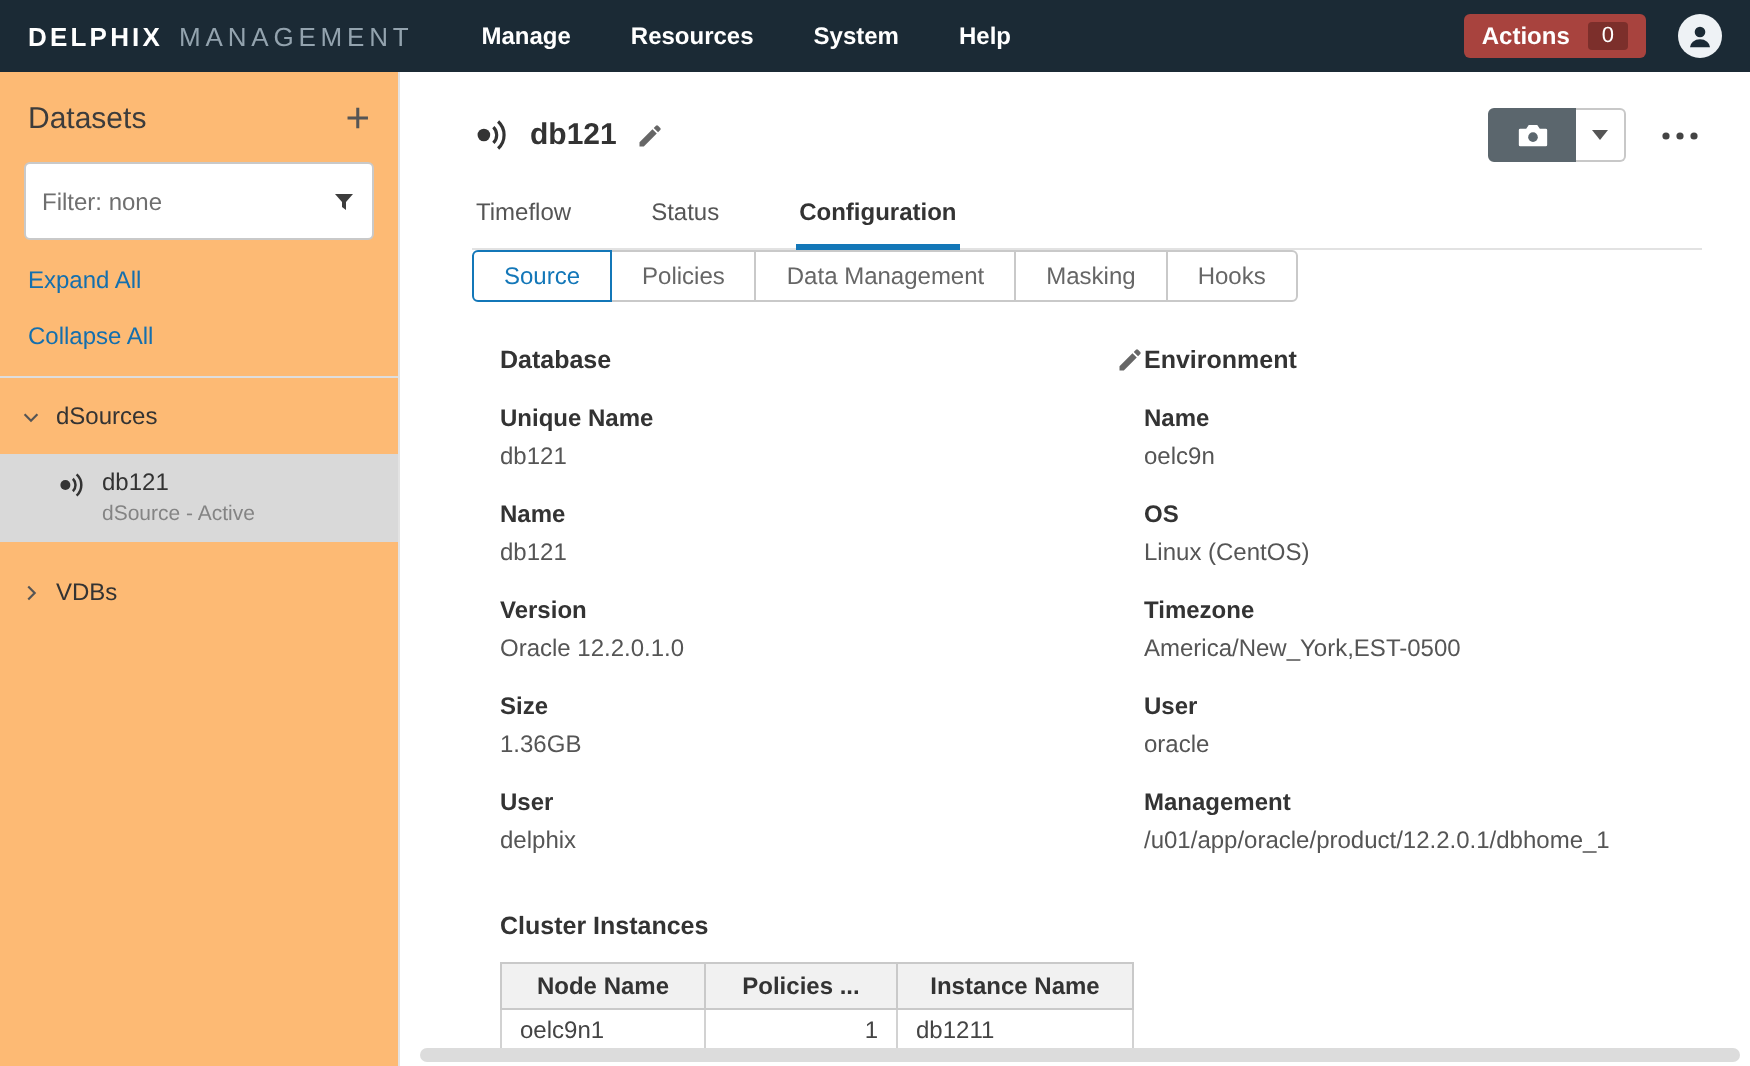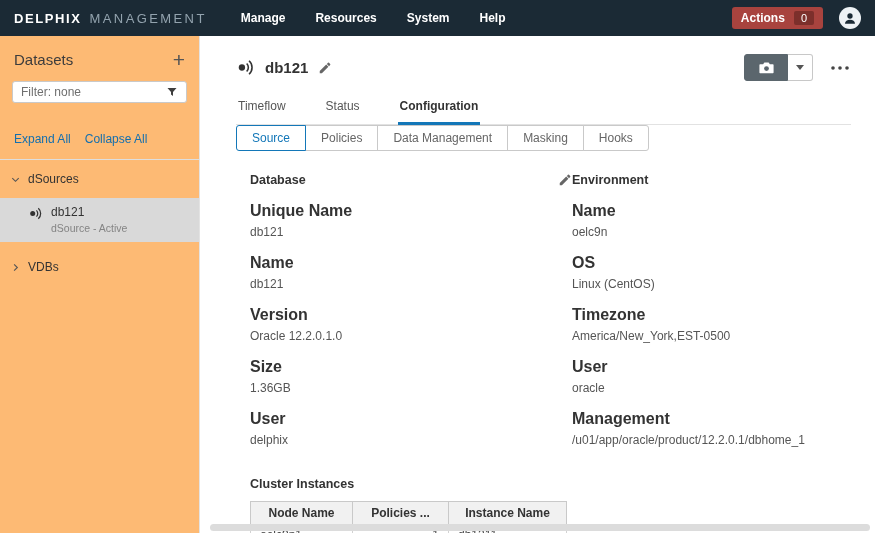--- a/index.html
+++ b/index.html
@@ -35,26 +35,26 @@
 
   
   .layout { display: flex; height: 497px; }
 
   
   .sidebar { width: 200px; background: #fdba74; border-right: 1px solid #e3e3e3; flex: none; }
   .sidebar-header { display: flex; justify-content: space-between; align-items: center; padding: 13px 14px 9px 14px; }
   .sidebar-title { font-size: 15px; color: #3c3c3c; }
   .add-btn { background: none; border: none; font-size: 21px; font-weight: 300; color: #555; cursor: pointer; line-height: 1; font-family: inherit; }
   .filter-box {
-    margin: 2px 12px 16px 12px; background: #fff; border: 1px solid #c9c9c9; border-radius: 3px;
-    height: 22px; display: flex; align-items: center; padding: 0 8px; gap: 6px;
+    margin: 2px 12px 0 12px; background: #fff; border: 1px solid #c9c9c9; border-radius: 3px;
+    height: 39px; display: flex; align-items: center; padding: 0 8px; gap: 6px;
   }
   .filter-input { flex: 1; border: none; outline: none; font-family: inherit; font-size: 12px; color: #555; background: transparent; min-width: 0; }
   .filter-input::placeholder { color: #6f6f6f; opacity: 1; }
-  .sidebar-links { display: flex; gap: 14px; padding: 13px 14px; font-size: 12px; color: #146fae; border-bottom: 1px solid #dedede; }
+  .sidebar-links { display: flex; gap: 14px; padding: 13px 14px; font-size: 12px; color: #146fae; border-bottom: 1px solid #dedede; flex-direction: column; }
   .sidebar-link { cursor: pointer; }
   .tree-section { display: flex; align-items: center; gap: 7px; padding: 12px 10px; font-size: 12px; color: #333; cursor: pointer; }
   .tree-item {
     display: flex; align-items: flex-start; gap: 8px; padding: 7px 10px 8px 28px; cursor: pointer;
   }
   .tree-item.selected { background: #d9d9d9; }
   .item-name { font-size: 12px; color: #333; }
   .item-status { font-size: 10.5px; color: #848484; margin-top: 3px; }
 
   
@@ -86,21 +86,21 @@
   .subtab:first-child { border-radius: 3px 0 0 3px; margin-left: 0; }
   .subtab:last-child { border-radius: 0 3px 3px 0; }
   .subtab.active { color: #1377b8; border-color: #1377b8; z-index: 2; }
 
   .columns { display: flex; margin-top: 22px; padding-left: 14px; }
   .col-db { width: 322px; flex: none; }
   .col-env { flex: 1; }
   .section-heading-row { display: flex; justify-content: space-between; align-items: center; }
   .section-heading { font-size: 12.5px; font-weight: bold; color: #333; }
   .field { margin-top: 15px; margin-bottom: 13px; }
-  .field-label { font-size: 16px; font-weight: bold; color: #333; }
+  .field-label { font-size: 12px; font-weight: bold; color: #333; }
   .field-value { font-size: 12px; color: #555; margin-top: 5px; }
 
   .cluster { margin-top: 14px; padding-left: 14px; }
   .cluster-table { border-collapse: collapse; margin-top: 9px; font-size: 12px; color: #444; background: #fff; }
   .cluster-table th {
     background: #f1f1f1; border: 1px solid #c9c9c9; padding: 4px 9px;
     text-align: center; font-size: 12px; font-weight: bold; color: #333;
   }
   .cluster-table td { border: 1px solid #d2d2d2; padding: 3px 9px; }
   .cluster-table .col-node { width: 102px; }

